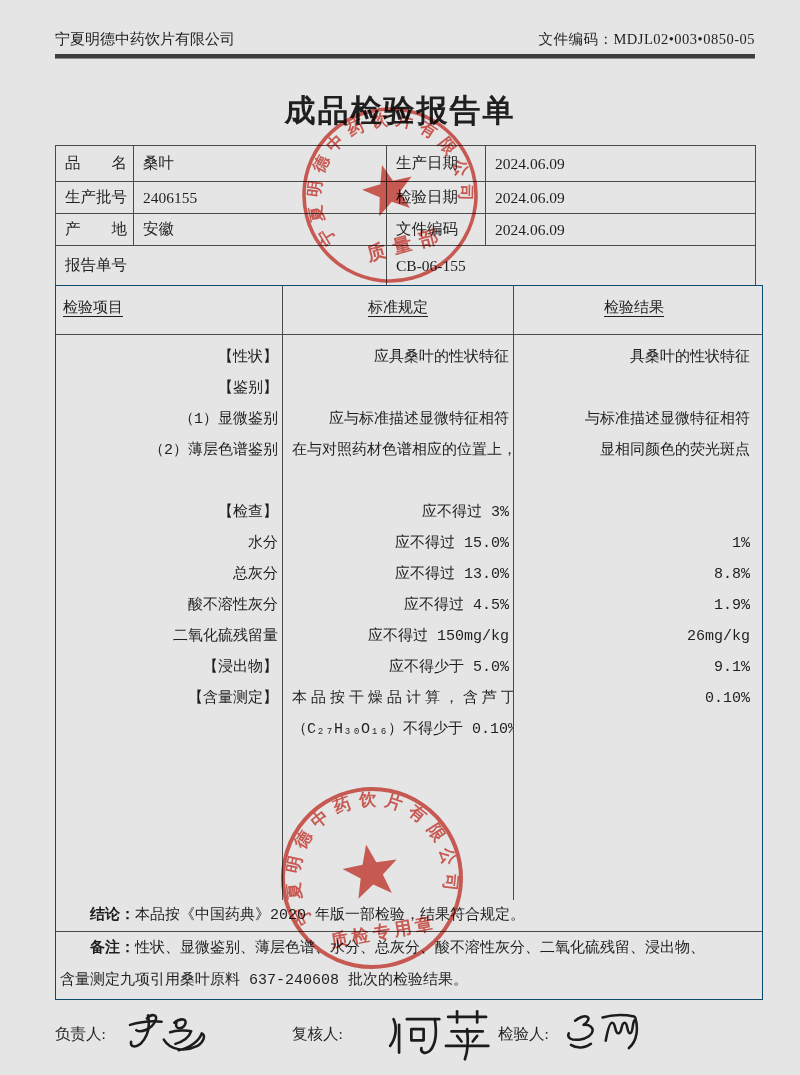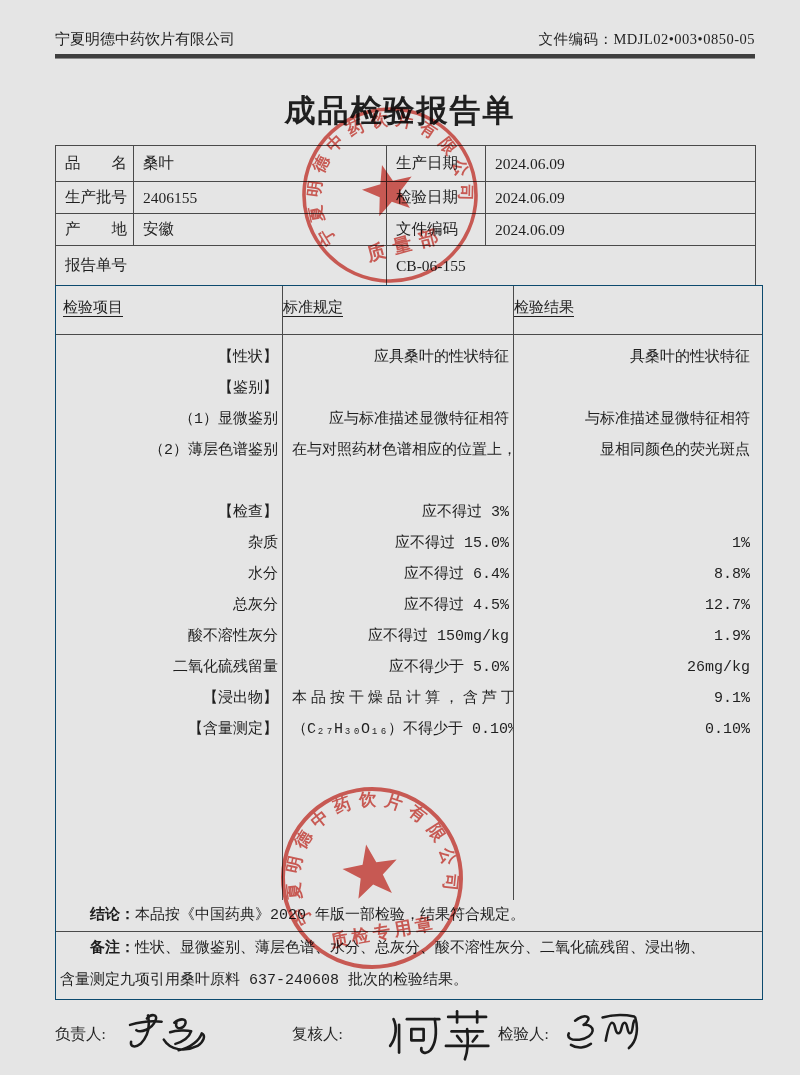--- a/index.html
+++ b/index.html
@@ -26,21 +26,21 @@
   table.info tr.r4 td { height:39px; }
   
   .maintable { position:absolute; left:55px; top:285px; width:708px;
     border:1px solid #0c4a6e; font-size:15px; box-sizing:border-box;font-family:Liberation Mono, monospace; }
   .hrow, .tallrow { display:grid; grid-template-columns:227px 231px 240px; }
   .hrow { height:48px; border-bottom:1px solid #4a4a4a; }
   .hrow > div, .tallrow > div { box-sizing:border-box; }
   .hrow > div { padding-top:12px; }
   .cell-b { border-right:1px solid #4a4a4a; }
   .hrow .h1 { text-align:left; padding-left:7px; }
-  .hrow .h2, .hrow .h3 { text-align:left; }
+  .hrow .h2, .hrow .h3 { text-align:center; }
   .hrow span { text-decoration:underline; text-underline-offset:4px; }
   .tallrow { height:565px; }
   .tallrow > div { padding:7px 4px 0 7px; overflow:hidden;text-align:right; }
   .tallrow .line { height:31px; line-height:31px; white-space:nowrap; }
   .col-standard .line { padding-left:2px; }
   .col-standard .line-i12 { letter-spacing:4px; }
   .concl { height:31px; line-height:31px; border-bottom:1px solid #4a4a4a;
     padding-left:34px; box-sizing:content-box; }
   .concl b, .remark b { font-weight:bold; }
   .remark { height:66px; padding-top:1px; }
@@ -112,54 +112,52 @@
       <div class="h3"><span>检验结果</span></div>
     </div>
     <div class="tallrow">
       <div class="col-item cell-b">
           <div class="line line-i0">【性状】</div>
           <div class="line line-i1">【鉴别】</div>
           <div class="line line-i2">（1）显微鉴别</div>
           <div class="line line-i3">（2）薄层色谱鉴别</div>
           <div class="line line-i4"></div>
           <div class="line line-i5">【检查】</div>
-          <div class="line line-i6">杂质</div>
           <div class="line line-i7">水分</div>
           <div class="line line-i8">总灰分</div>
           <div class="line line-i9">酸不溶性灰分</div>
           <div class="line line-i10">二氧化硫残留量</div>
           <div class="line line-i11">【浸出物】</div>
           <div class="line line-i12">【含量测定】</div>
           <div class="line line-i13"></div>
         </div>
       <div class="col-standard cell-b">
           <div class="line line-i0">应具桑叶的性状特征</div>
           <div class="line line-i1"></div>
           <div class="line line-i2">应与标准描述显微特征相符</div>
           <div class="line line-i3">在与对照药材色谱相应的位置上，</div>
           <div class="line line-i5"></div>
           <div class="line line-i6">应不得过 3%</div>
           <div class="line line-i7">应不得过 15.0%</div>
-          <div class="line line-i8">应不得过 6.4%</div>
+          <div class="line line-i8">应不得过 13.0%</div>
           <div class="line line-i9">应不得过 4.5%</div>
           <div class="line line-i10">应不得过 150mg/kg</div>
           <div class="line line-i11">应不得少于 5.0%</div>
           <div class="line line-i12">本品按干燥品计算，含芦丁</div>
           <div class="line line-i13">（C₂₇H₃₀O₁₆）不得少于 0.10%</div>
         </div>
       <div class="col-result">
           <div class="line line-i0">具桑叶的性状特征</div>
           <div class="line line-i1"></div>
           <div class="line line-i2">与标准描述显微特征相符</div>
           <div class="line line-i3">显相同颜色的荧光斑点</div>
           <div class="line line-i4"></div>
           <div class="line line-i5"></div>
           <div class="line line-i6">1%</div>
           <div class="line line-i7">8.8%</div>
-          <div class="line line-i8">12.7%</div>
           <div class="line line-i9">1.9%</div>
           <div class="line line-i10">26mg/kg</div>
           <div class="line line-i11">9.1%</div>
           <div class="line line-i12">0.10%</div>
           <div class="line line-i13"></div>
         </div>
     </div>
     <div class="concl">
       <b>结论：</b><span>本品按《中国药典》2020 年版一部检验，结果符合规定。</span>
     </div>

